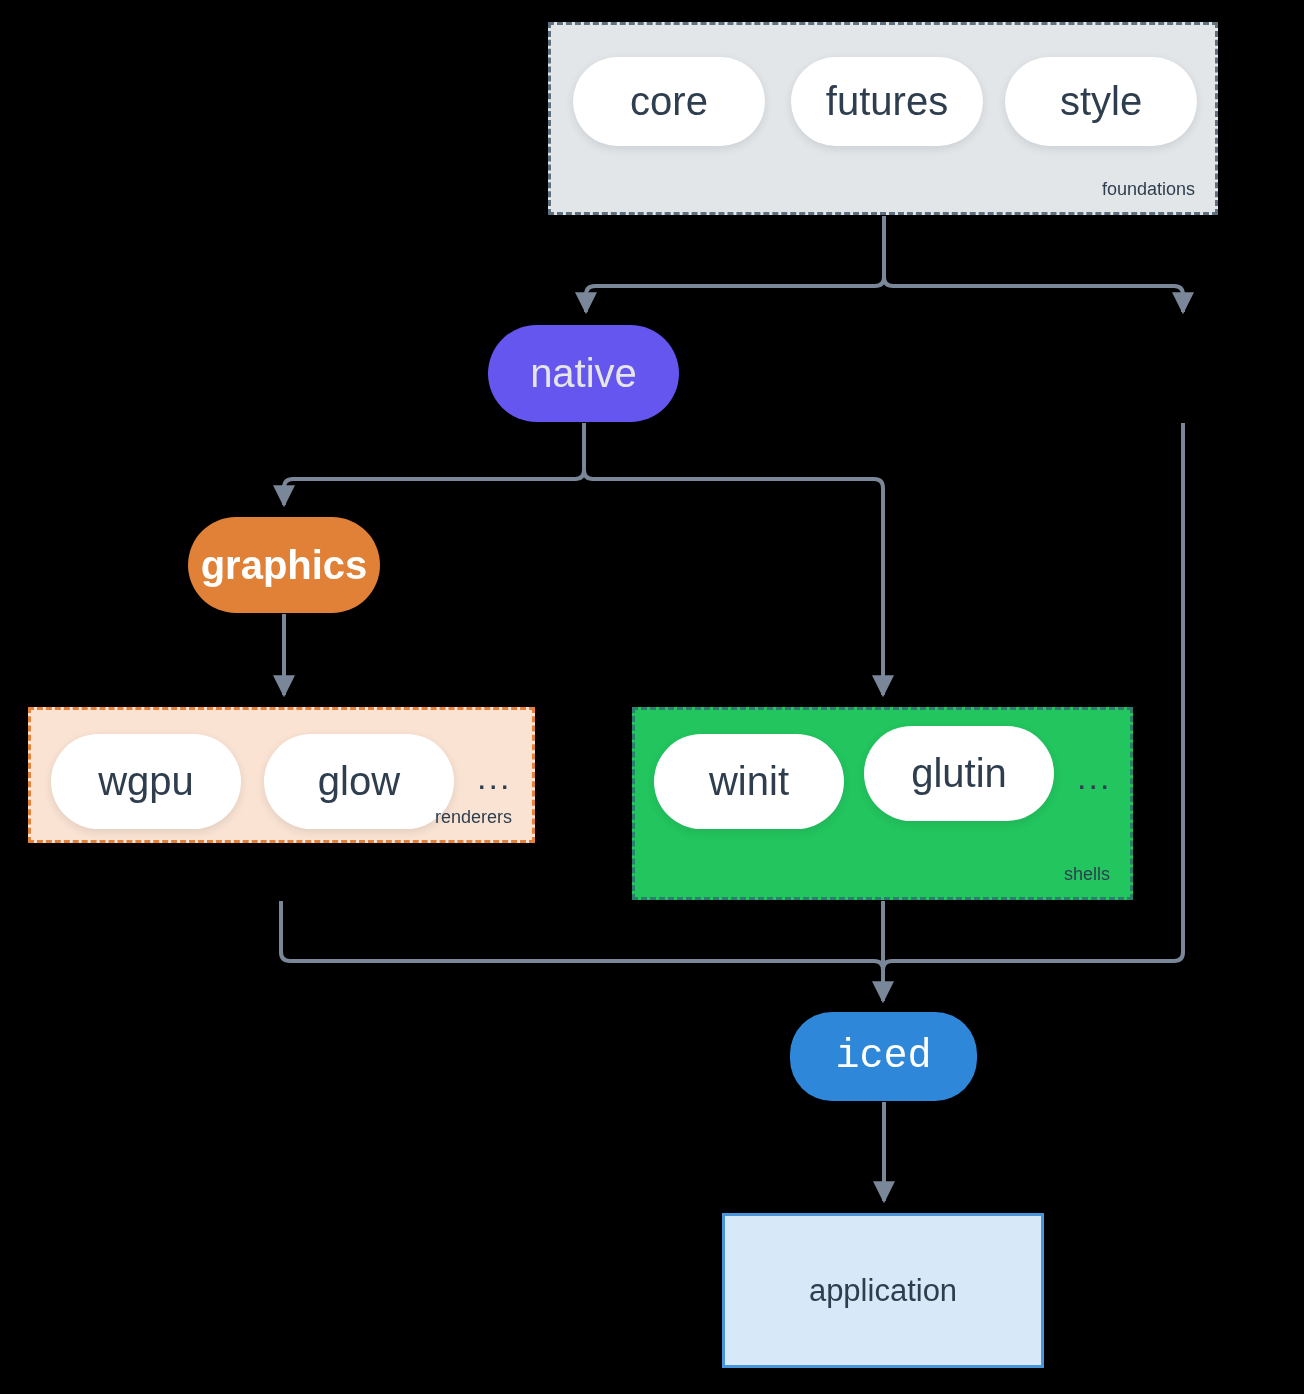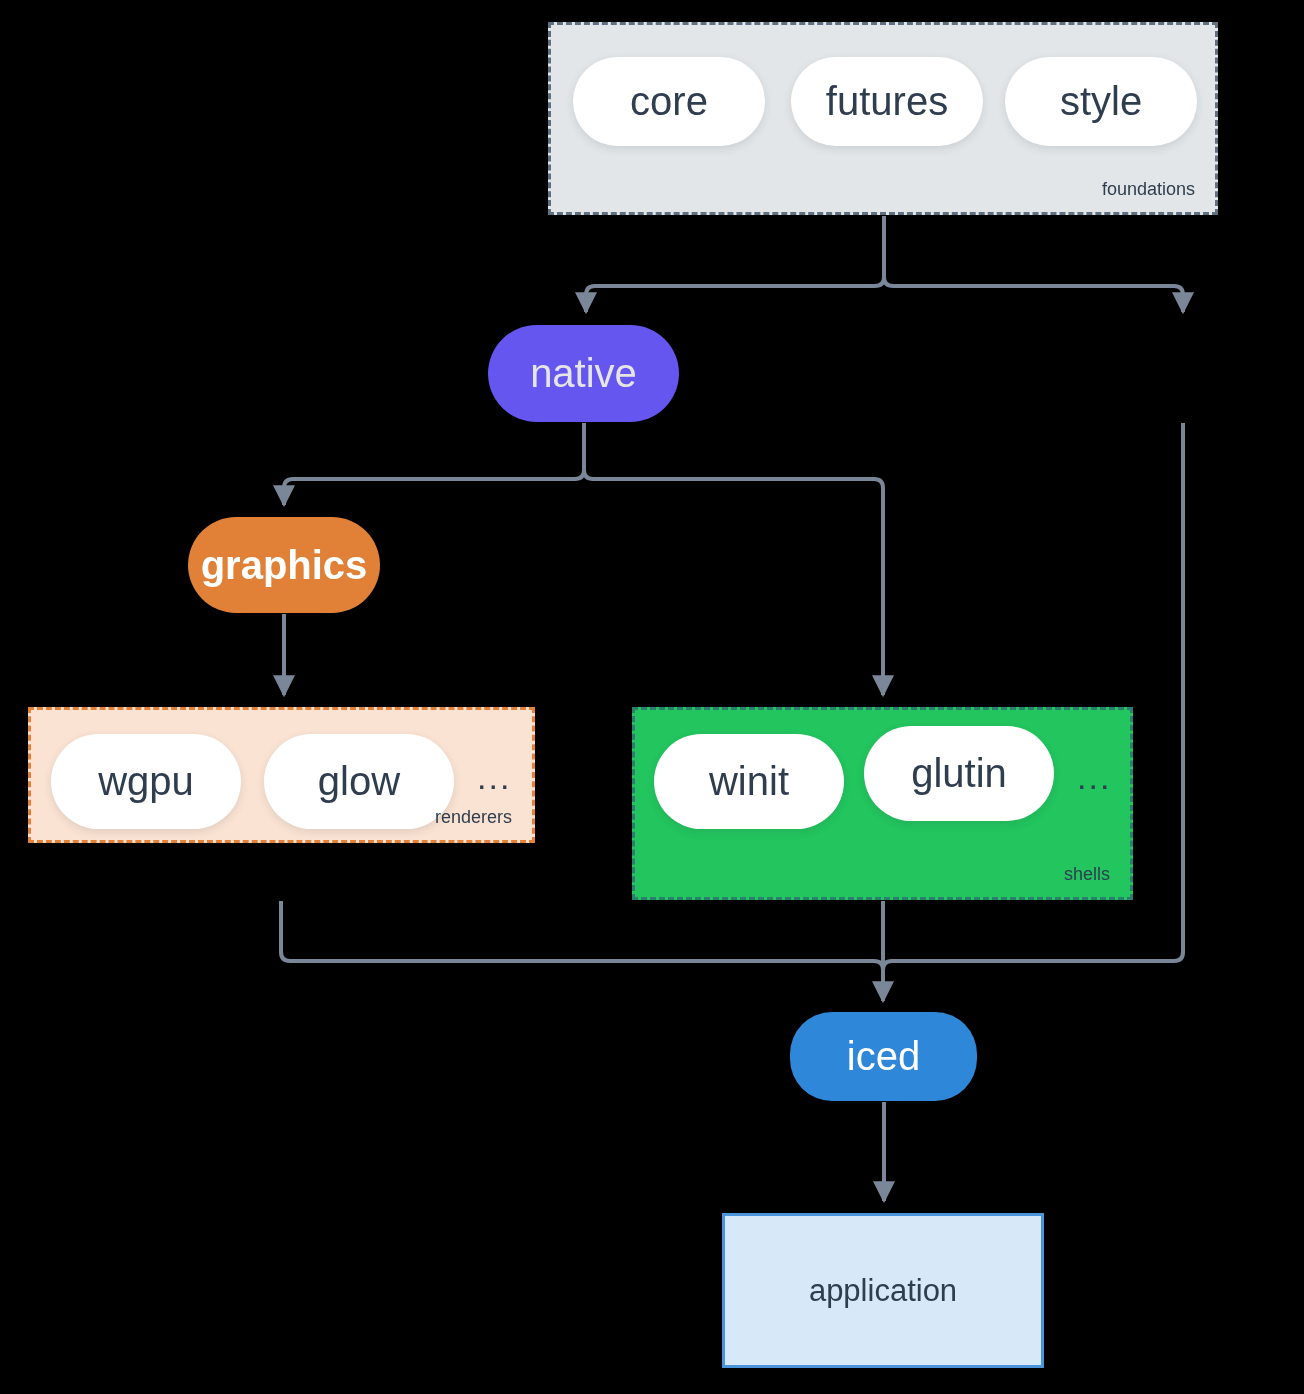--- a/index.html
+++ b/index.html
@@ -149,19 +149,19 @@
     <div class="group-label">renderers</div>
   </div>
 
   <div class="group shells">
     <div class="pill white" style="left:19px; top:24px;">winit</div>
     <div class="pill white" style="left:229px; top:16px;">glutin</div>
     <div class="more-dots" style="left:442px; top:48px;">...</div>
     <div class="group-label">shells</div>
   </div>
 
-  <div class="pill blue" style="left:790px; top:1012px;">iced</div>
+  <div class="pill blue" style="left:790px; top:1012px;font-family:Liberation Mono, monospace;">iced</div>
 
   <div class="app-box">
     <div>application</div>
   </div>
 
 </div>
 
 </body></html>

